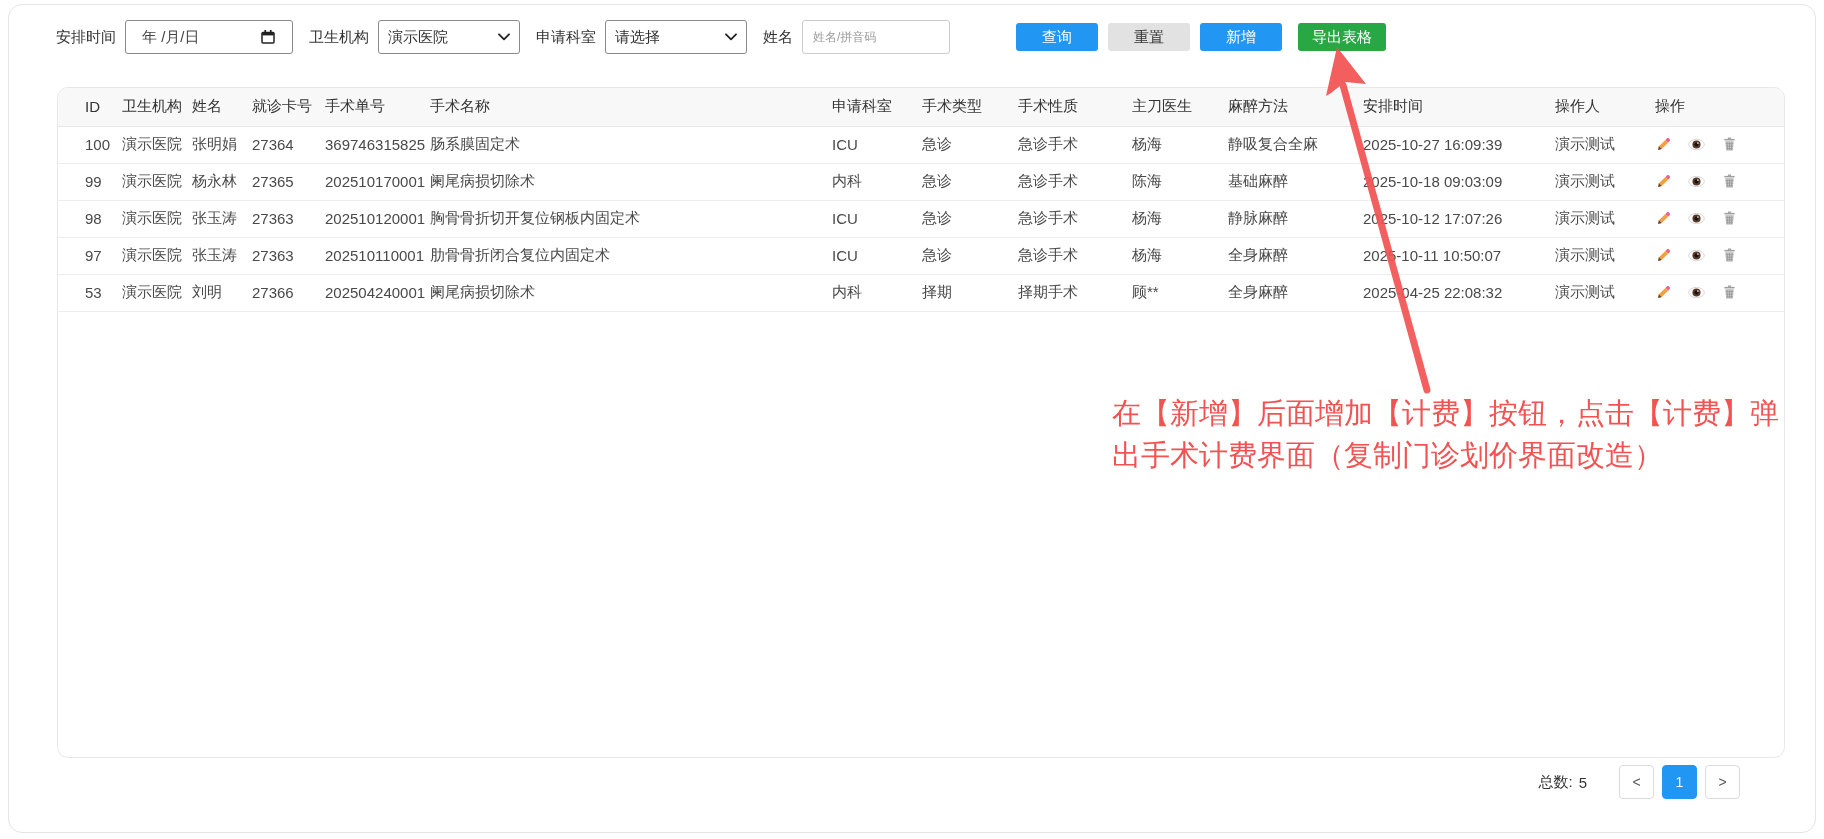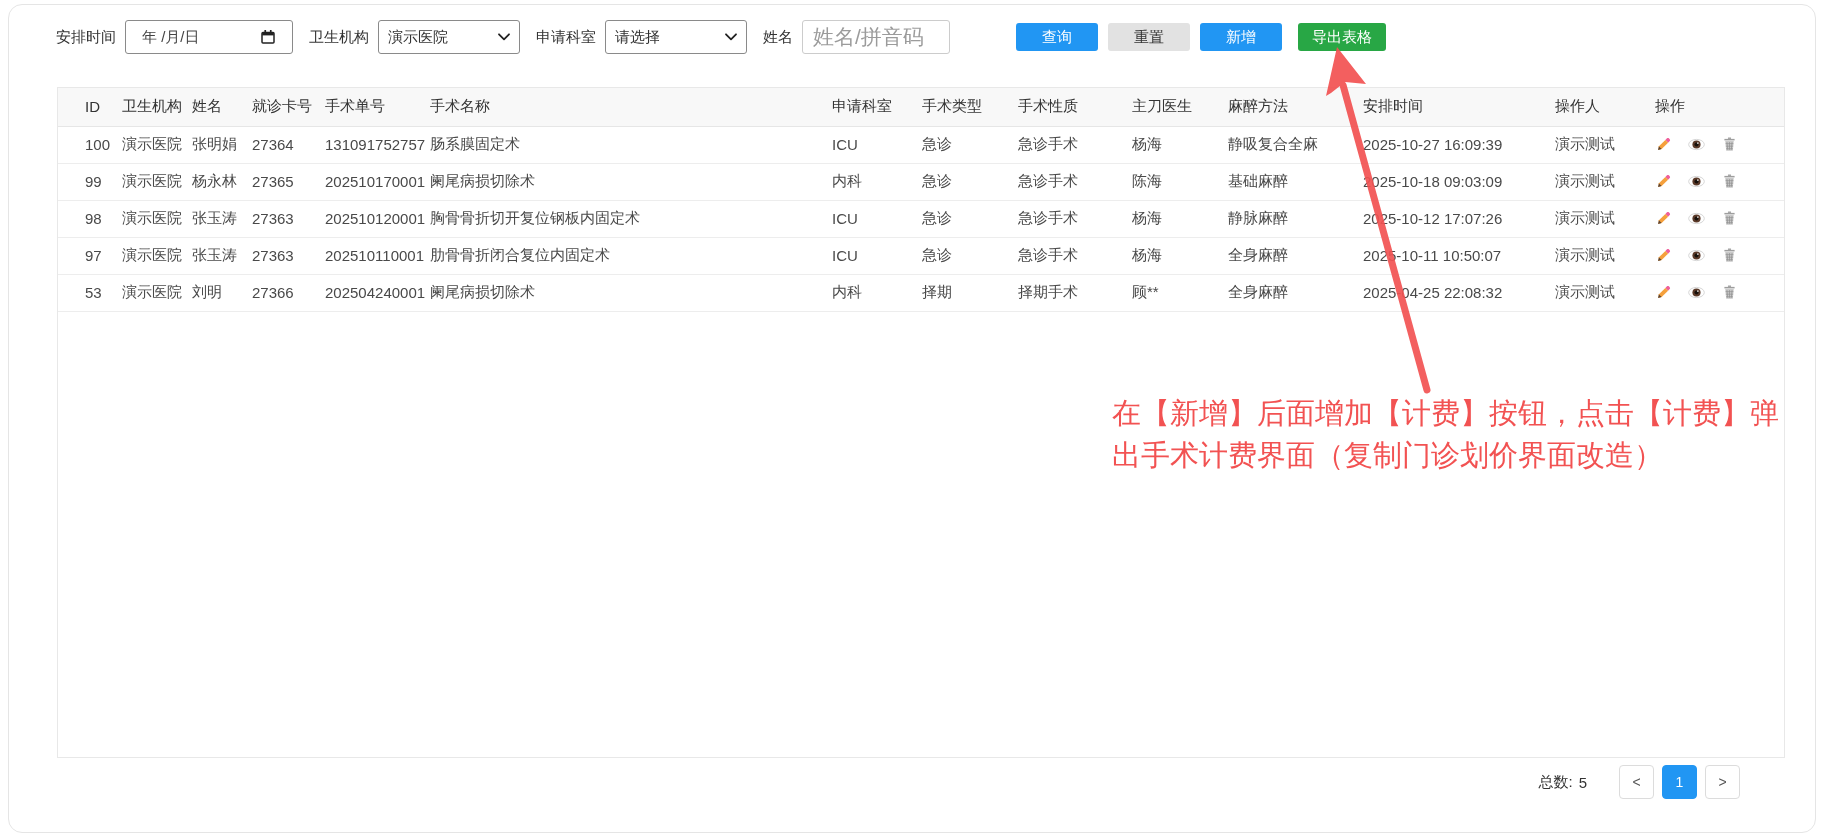--- a/index.html
+++ b/index.html
@@ -13,32 +13,32 @@
     display:flex; align-items:center; font-size:15px; }
   .f-label { color:#333; margin-right:9px; white-space:nowrap; }
   .date-input { width:168px; height:34px; border:1px solid #8a8a8a; border-radius:3px;
     display:flex; align-items:center; padding:0 16px; margin-right:16px; background:#fff; }
   .date-input .date-text { color:#444; flex:1; }
   .sel { height:34px; border:1px solid #8a8a8a; border-radius:3px; background:#fff;
     display:flex; align-items:center; padding:0 9px; margin-right:16px; }
   .sel-org { width:142px; } .sel-dept { width:142px; }
   .sel .sel-text { flex:1; color:#333; }
   .text-input { width:148px; height:34px; border:1px solid #ccc; border-radius:3px;
-    padding:0 10px; font-size:21px; margin-right:16px; font-family:inherit; }
+    padding:0 10px; font-size:12px; margin-right:16px; font-family:inherit; }
   .text-input::placeholder { color:#9b9b9b; }
   .btn { height:28px; border:none; border-radius:3px; font-size:15px; cursor:pointer;
     padding:0 26px; margin-left:10px; white-space:nowrap; font-family:inherit; }
   .btn-primary { background:var(--accent-blue,#2196f3); color:#fff; }
   .btn-reset { background:var(--reset-gray,#e2e2e2); color:#333; }
   .btn-export { background:var(--export-green,#28a745); color:#fff; padding:0 14px; margin-left:16px; }
   .btn-group { margin-left:40px; display:flex; align-items:center; }
 
   
   .table-card { position:absolute; left:48px; top:82px; width:1728px; height:671px;
-    border:1px solid var(--card-border,#e8e8e8); border-radius:0; background:#fff; overflow:hidden; }
+    border:1px solid var(--card-border,#e8e8e8); border-radius:11px; background:#fff; overflow:hidden; }
   table { width:100%; border-collapse:collapse; table-layout:fixed; font-size:15px; }
   thead th { background:var(--header-bg,#f8f8f8); height:38px; text-align:left;
     font-weight:400; color:#333; border-bottom:1px solid #e6e6e6; }
   tbody td { height:37px; color:#494949; border-bottom:1px solid #ededed; overflow:hidden;
     white-space:nowrap; }
   th:first-child, td:first-child { padding-left:27px; }
   .actions { display:flex; align-items:center; gap:15px; }
   .icon-btn { width:18px; height:18px; display:inline-flex; cursor:pointer; background:none; border:none; padding:0; }
   .icon-btn svg { width:17px; height:17px; }
 
@@ -143,21 +143,21 @@
             <th>操作人</th>
             <th>操作</th>
           </tr>
       </thead>
       <tbody>
           <tr>
     <td>100</td>
     <td>演示医院</td>
     <td>张明娟</td>
     <td>27364</td>
-    <td>131091752757</td>
+    <td>369746315825</td>
     <td>肠系膜固定术</td>
     <td>ICU</td>
     <td>急诊</td>
     <td>急诊手术</td>
     <td>杨海</td>
     <td>静吸复合全麻</td>
     <td>2025-10-27 16:09:39</td>
     <td>演示测试</td>
     <td>
       <span class="actions">

